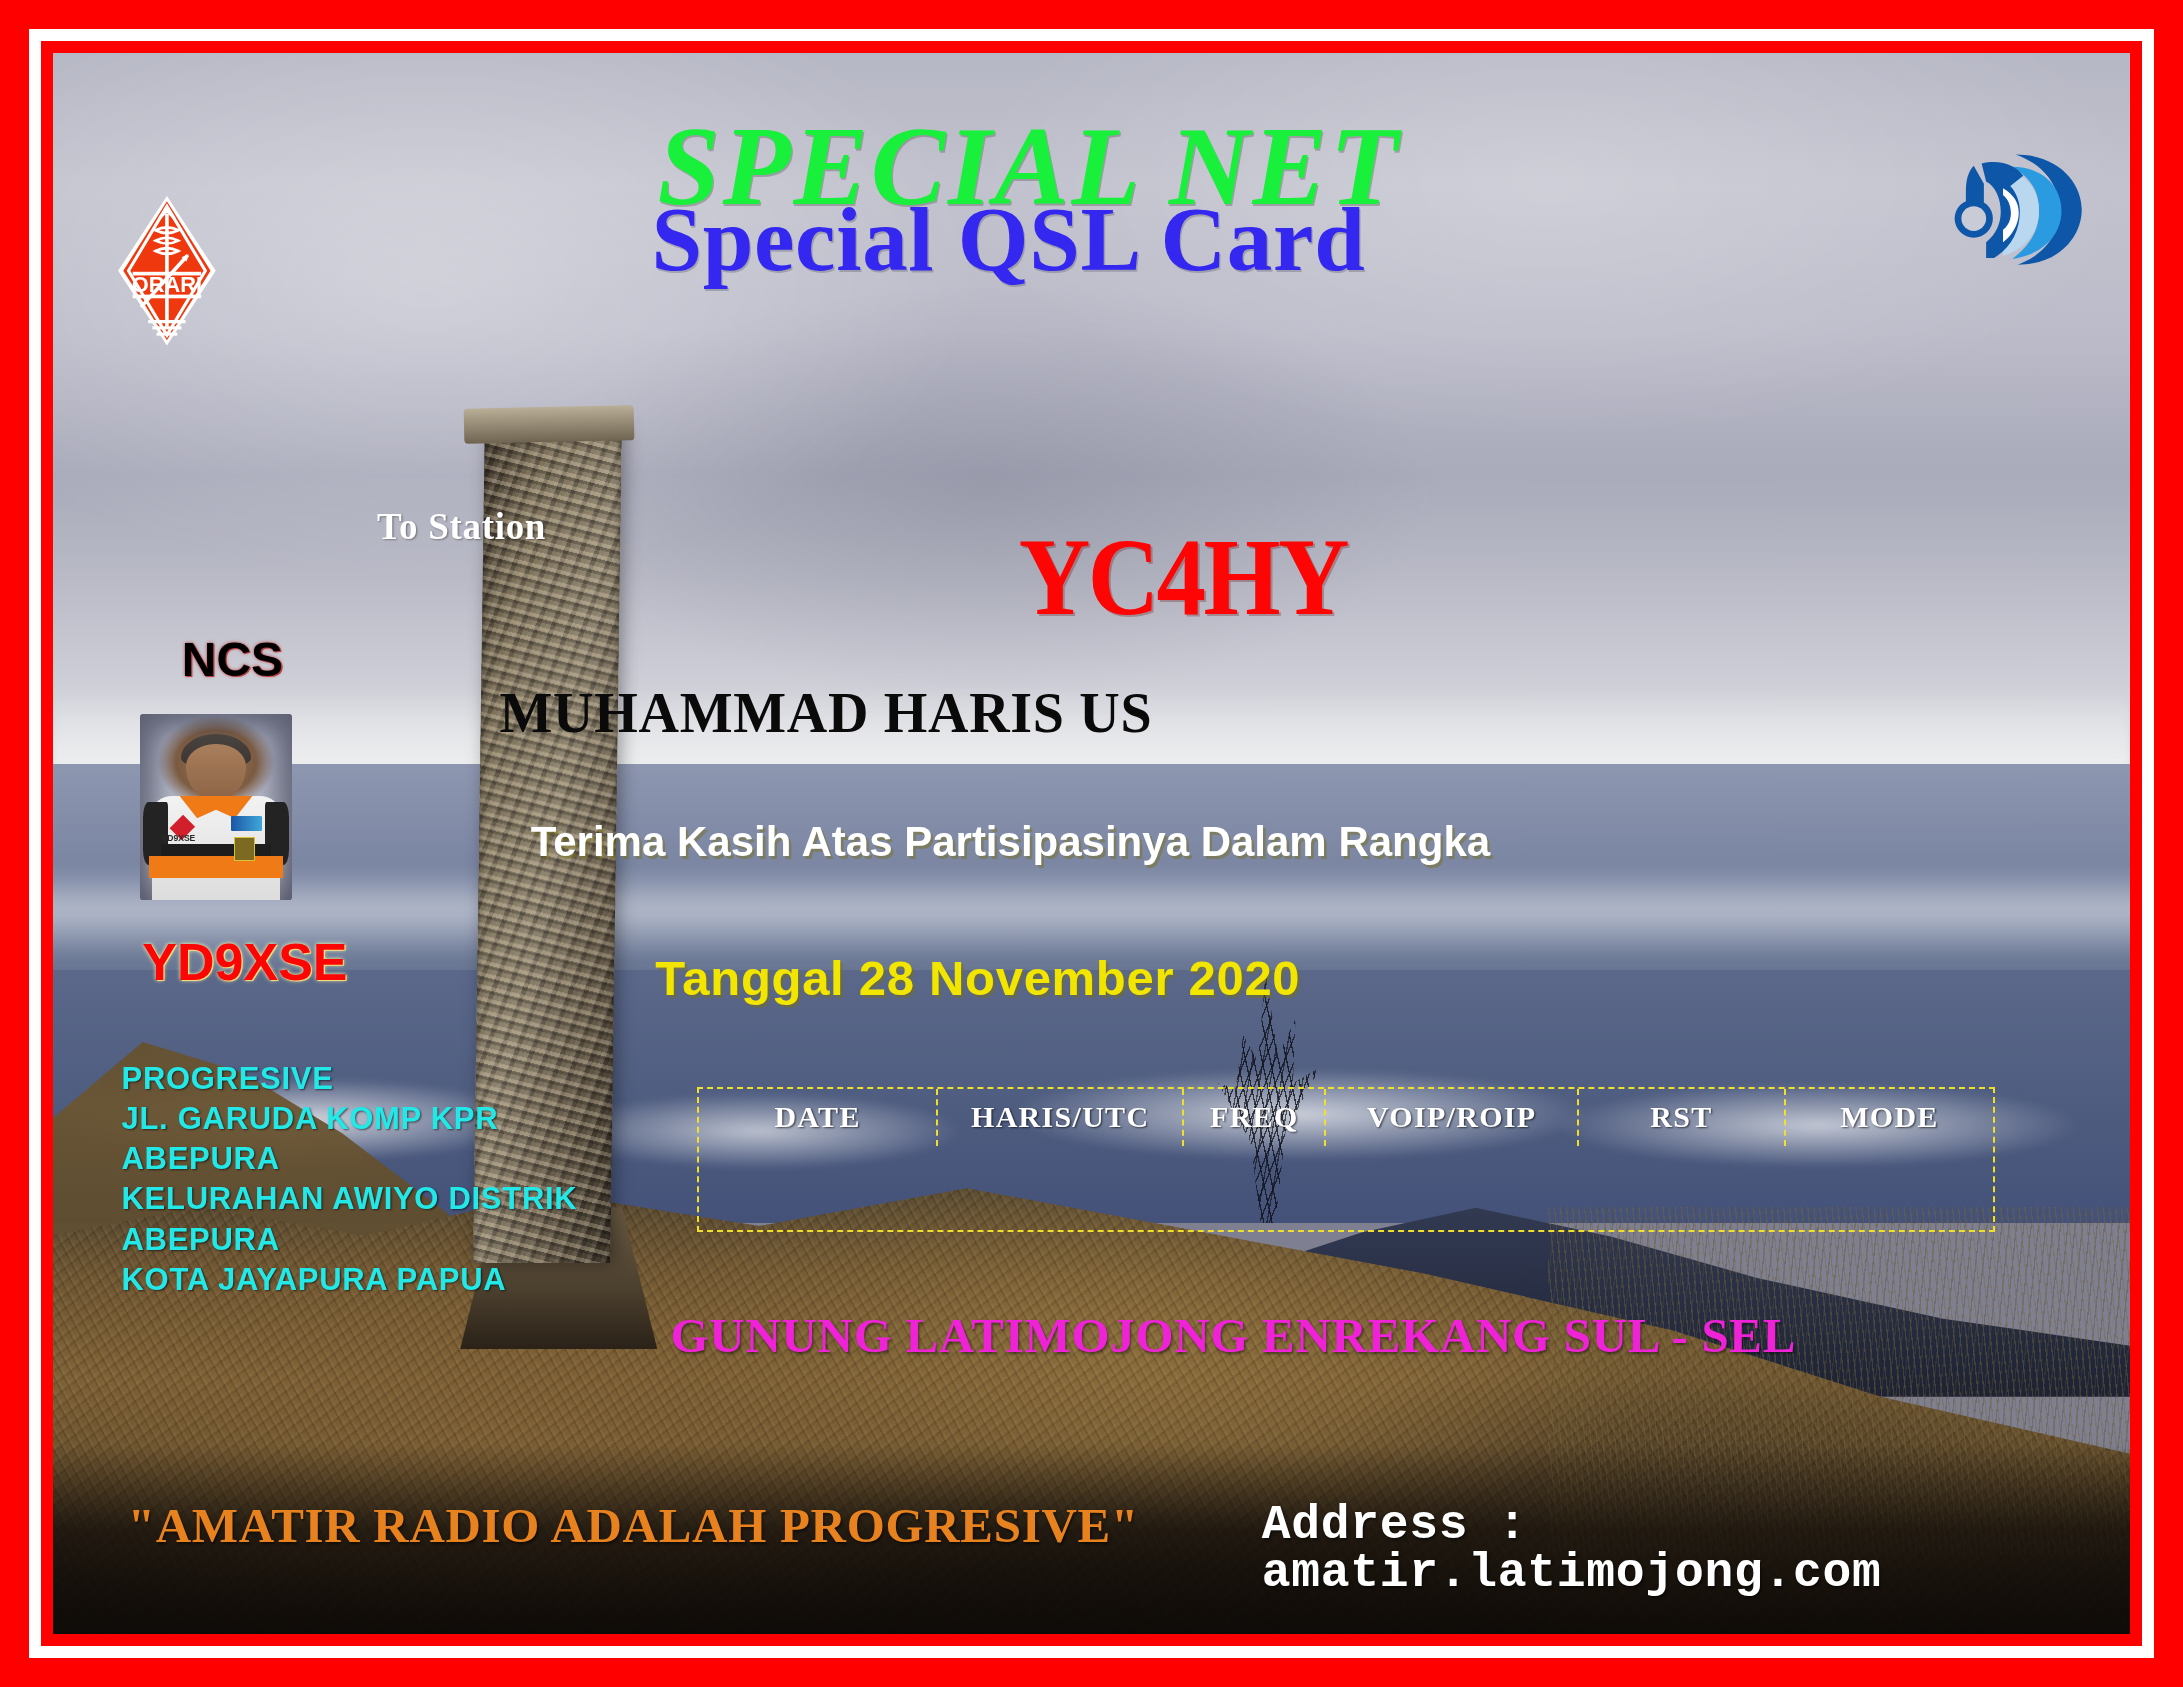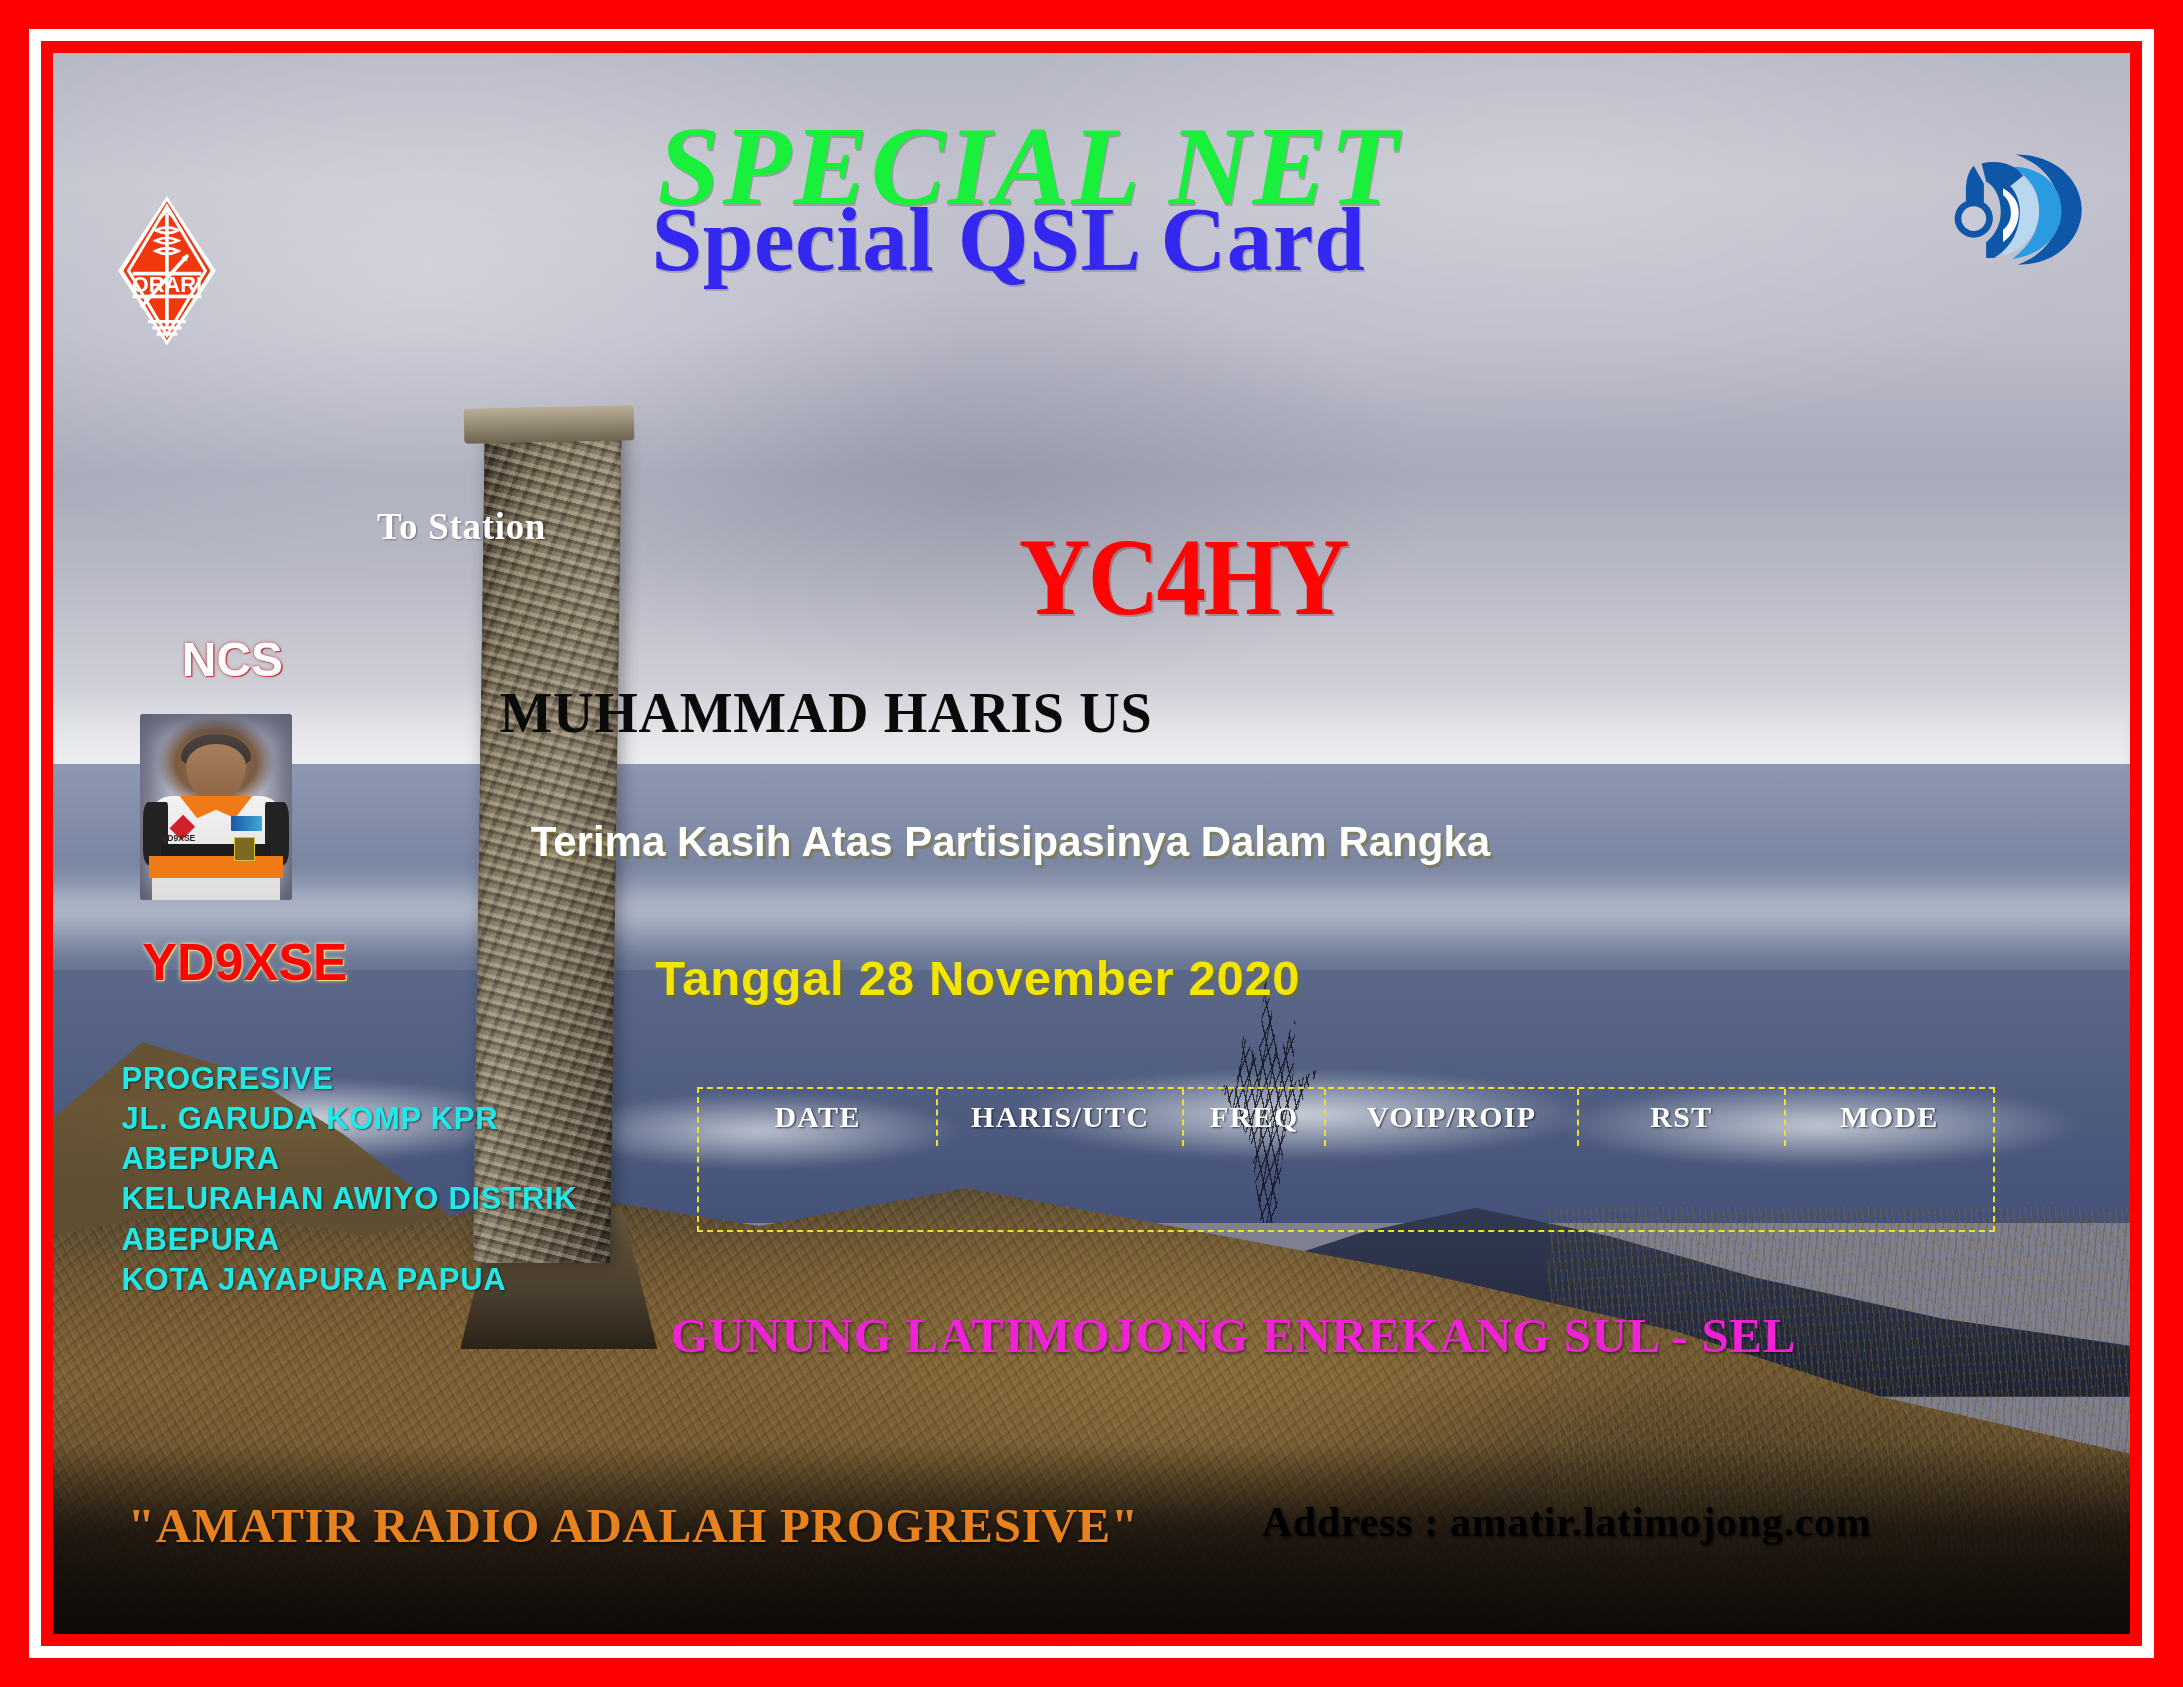--- a/index.html
+++ b/index.html
@@ -214,21 +214,21 @@
     font-family:"Liberation Sans", sans-serif;font-weight:bold;
     font-size:49px;line-height:1;color:#f2e500;
     letter-spacing:0.7px;
     text-shadow:2.6px 2.6px 0 rgba(120,110,20,.45);
   }
 
   
   .ncs-label{
     position:absolute;left:6.2%;top:36.6%;
     font-family:"Liberation Sans", sans-serif;font-weight:bold;
-    font-size:48px;color:#ffffff;
+    font-size:48px;color:#000000;
     text-shadow:0 0 3.3px #b33, 1.3px 1.3px 0 rgba(180,40,40,.8);
     text-align:right;
   }
   .ncs-photo{
     position:absolute;left:4.2%;top:41.8%;width:7.3%;height:11.8%;
     background:
       radial-gradient(ellipse 55% 36% at 50% 26%, #9a7456 0%, #7d5c42 48%, rgba(0,0,0,0) 70%),
       radial-gradient(ellipse 70% 50% at 50% 85%, #e9e9ea 0%, #d8d8da 45%, rgba(0,0,0,0) 72%),
       radial-gradient(ellipse 95% 90% at 50% 50%, #c8cad6 0%, #9fa3b6 55%, #6d7287 100%);
     box-shadow:0 0 25px 14.6px rgba(60,62,78,.55) inset;
@@ -324,22 +324,22 @@
 
   .t-motto{
     position:absolute;left:3.6%;top:91.6%;
     font-family:"Liberation Serif", serif;font-weight:bold;
     font-size:49px;line-height:1;color:#e8821f;
     letter-spacing:0.7px;
     text-shadow:1.3px 2px 2.6px rgba(0,0,0,.55);
   }
   .t-address{
     position:absolute;left:58.2%;top:91.6%;
-    font-family:Liberation Serif, serif;font-weight:bold;
-    font-size:42px;line-height:1;color:#000000;
+    font-family:Liberation Mono, monospace;font-weight:bold;
+    font-size:48px;line-height:1;color:#ffffff;
     letter-spacing:0.7px;
     text-shadow:1.3px 2px 2.6px rgba(0,0,0,.55);
   }
 </style>
 </head>
 <body>
 
 <div class="card">
   <div class="ring-white"></div>
   <div class="ring-red"></div>

